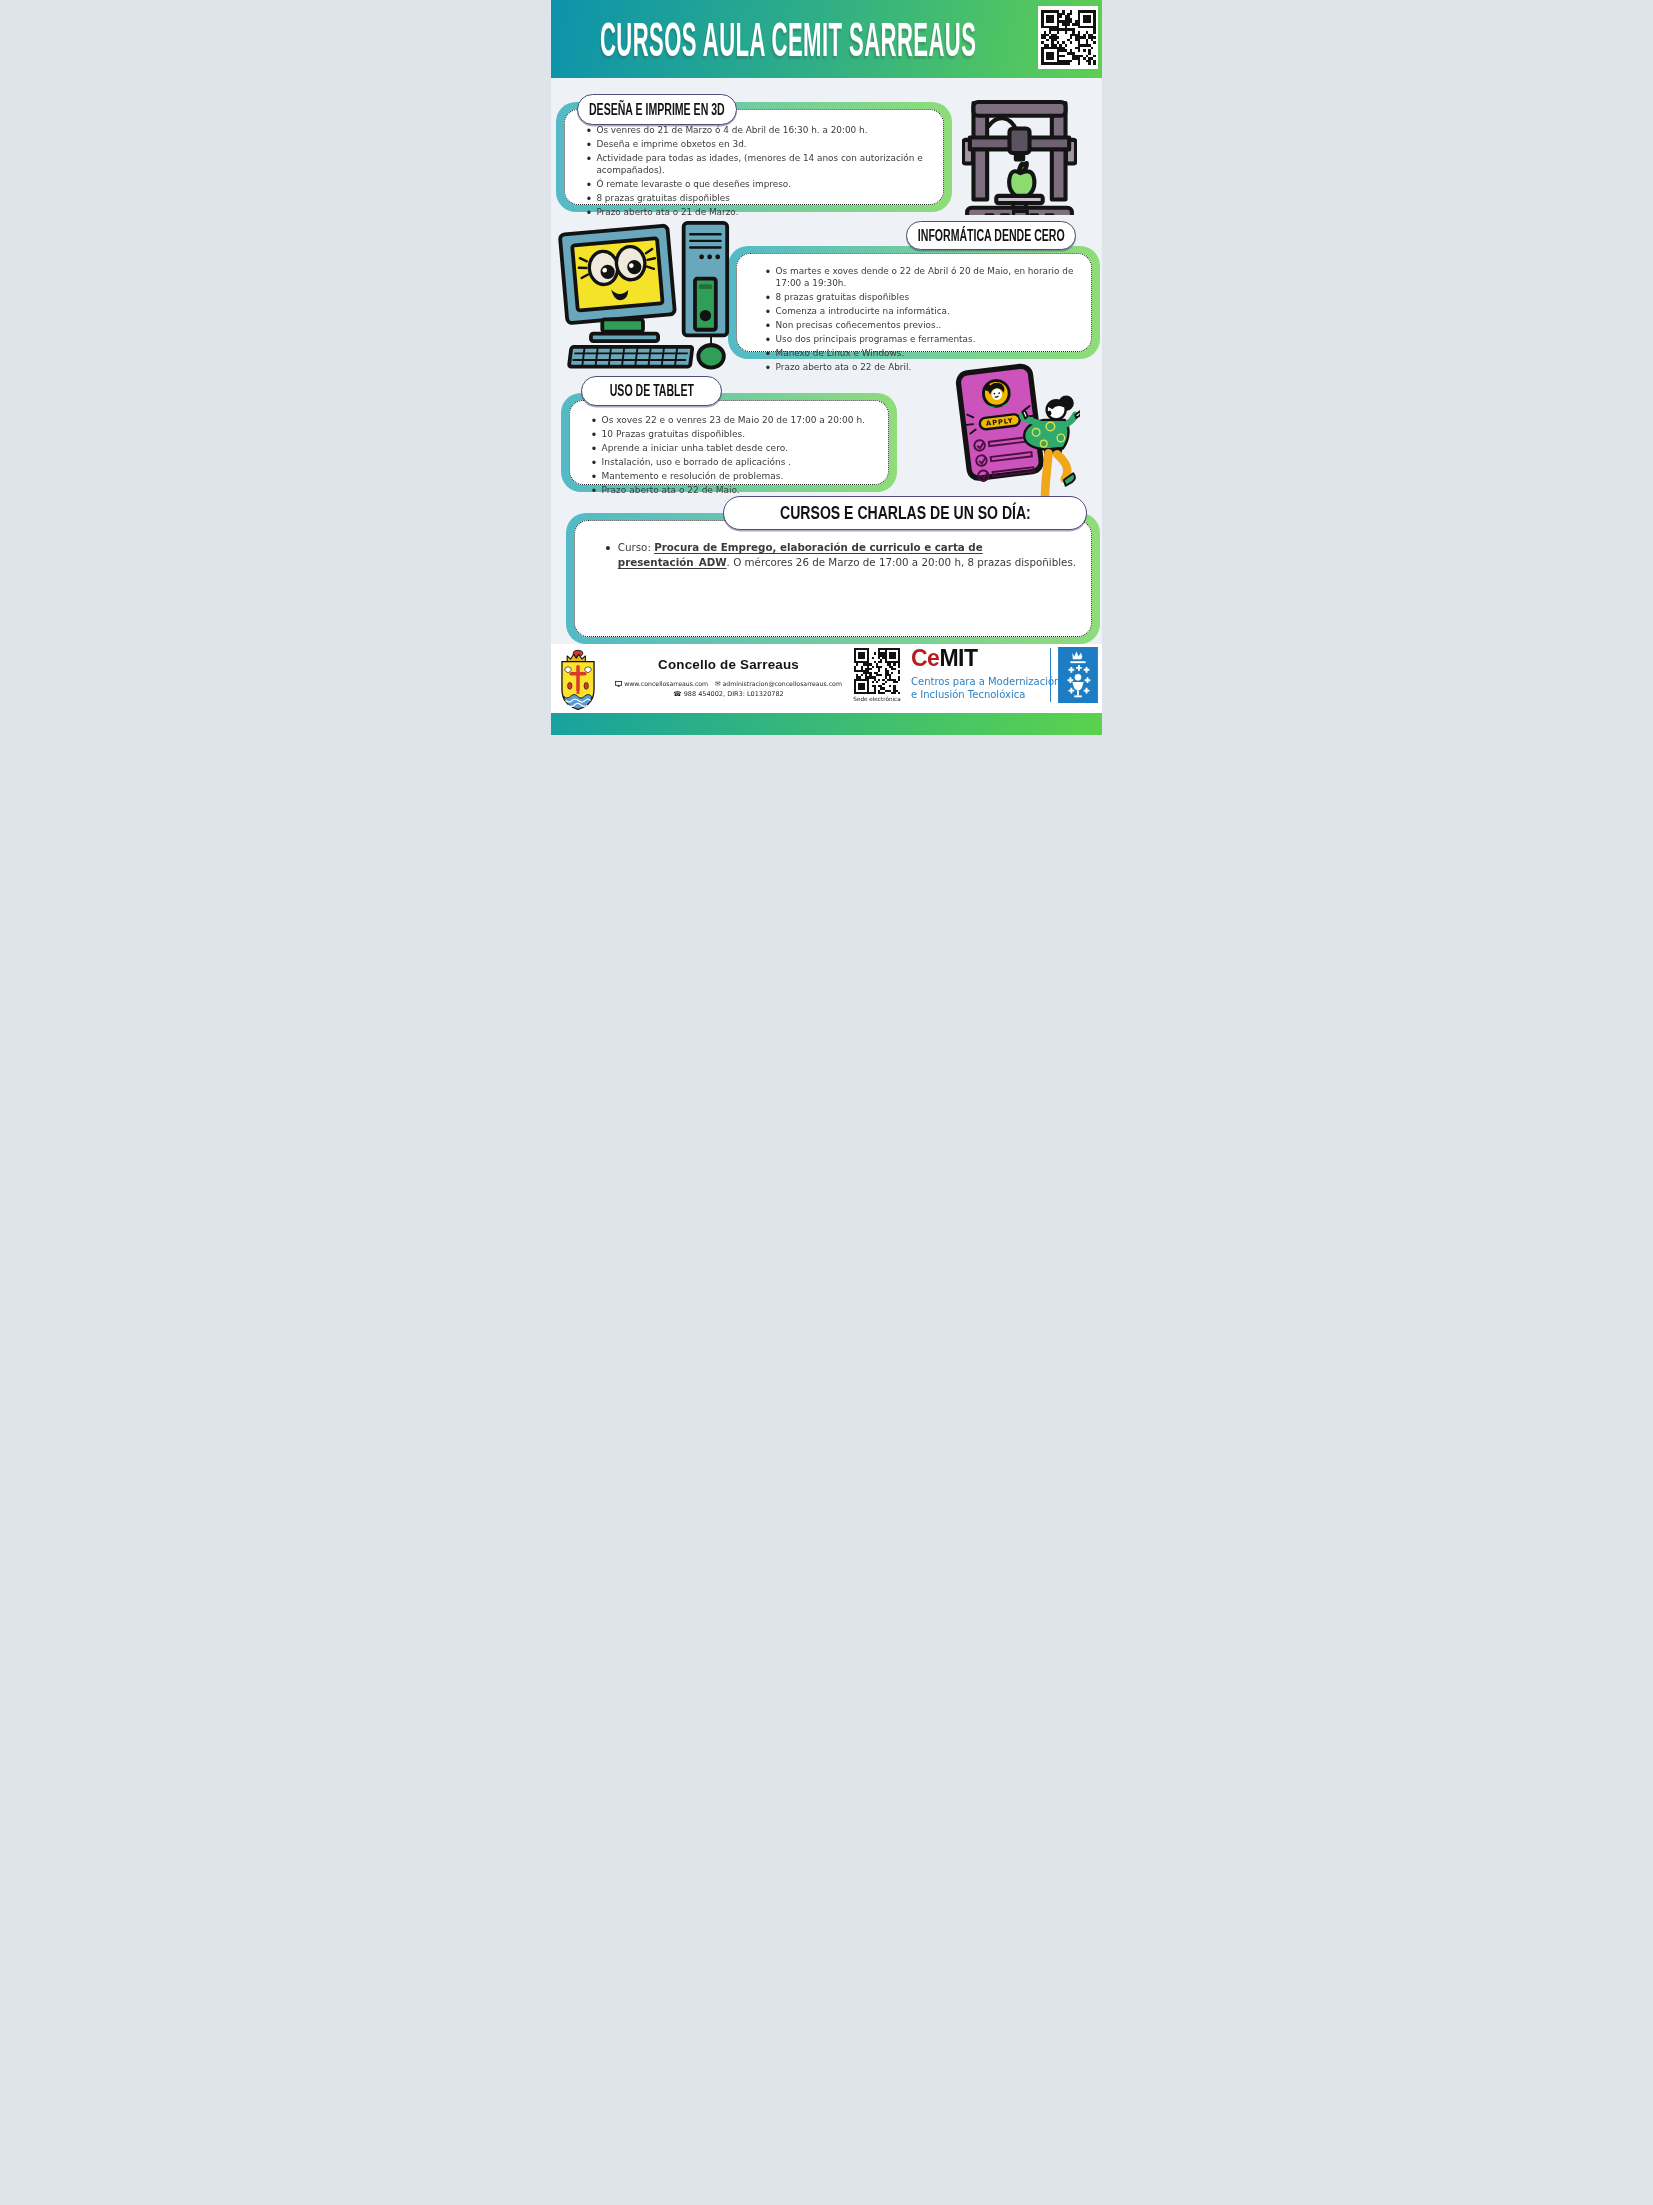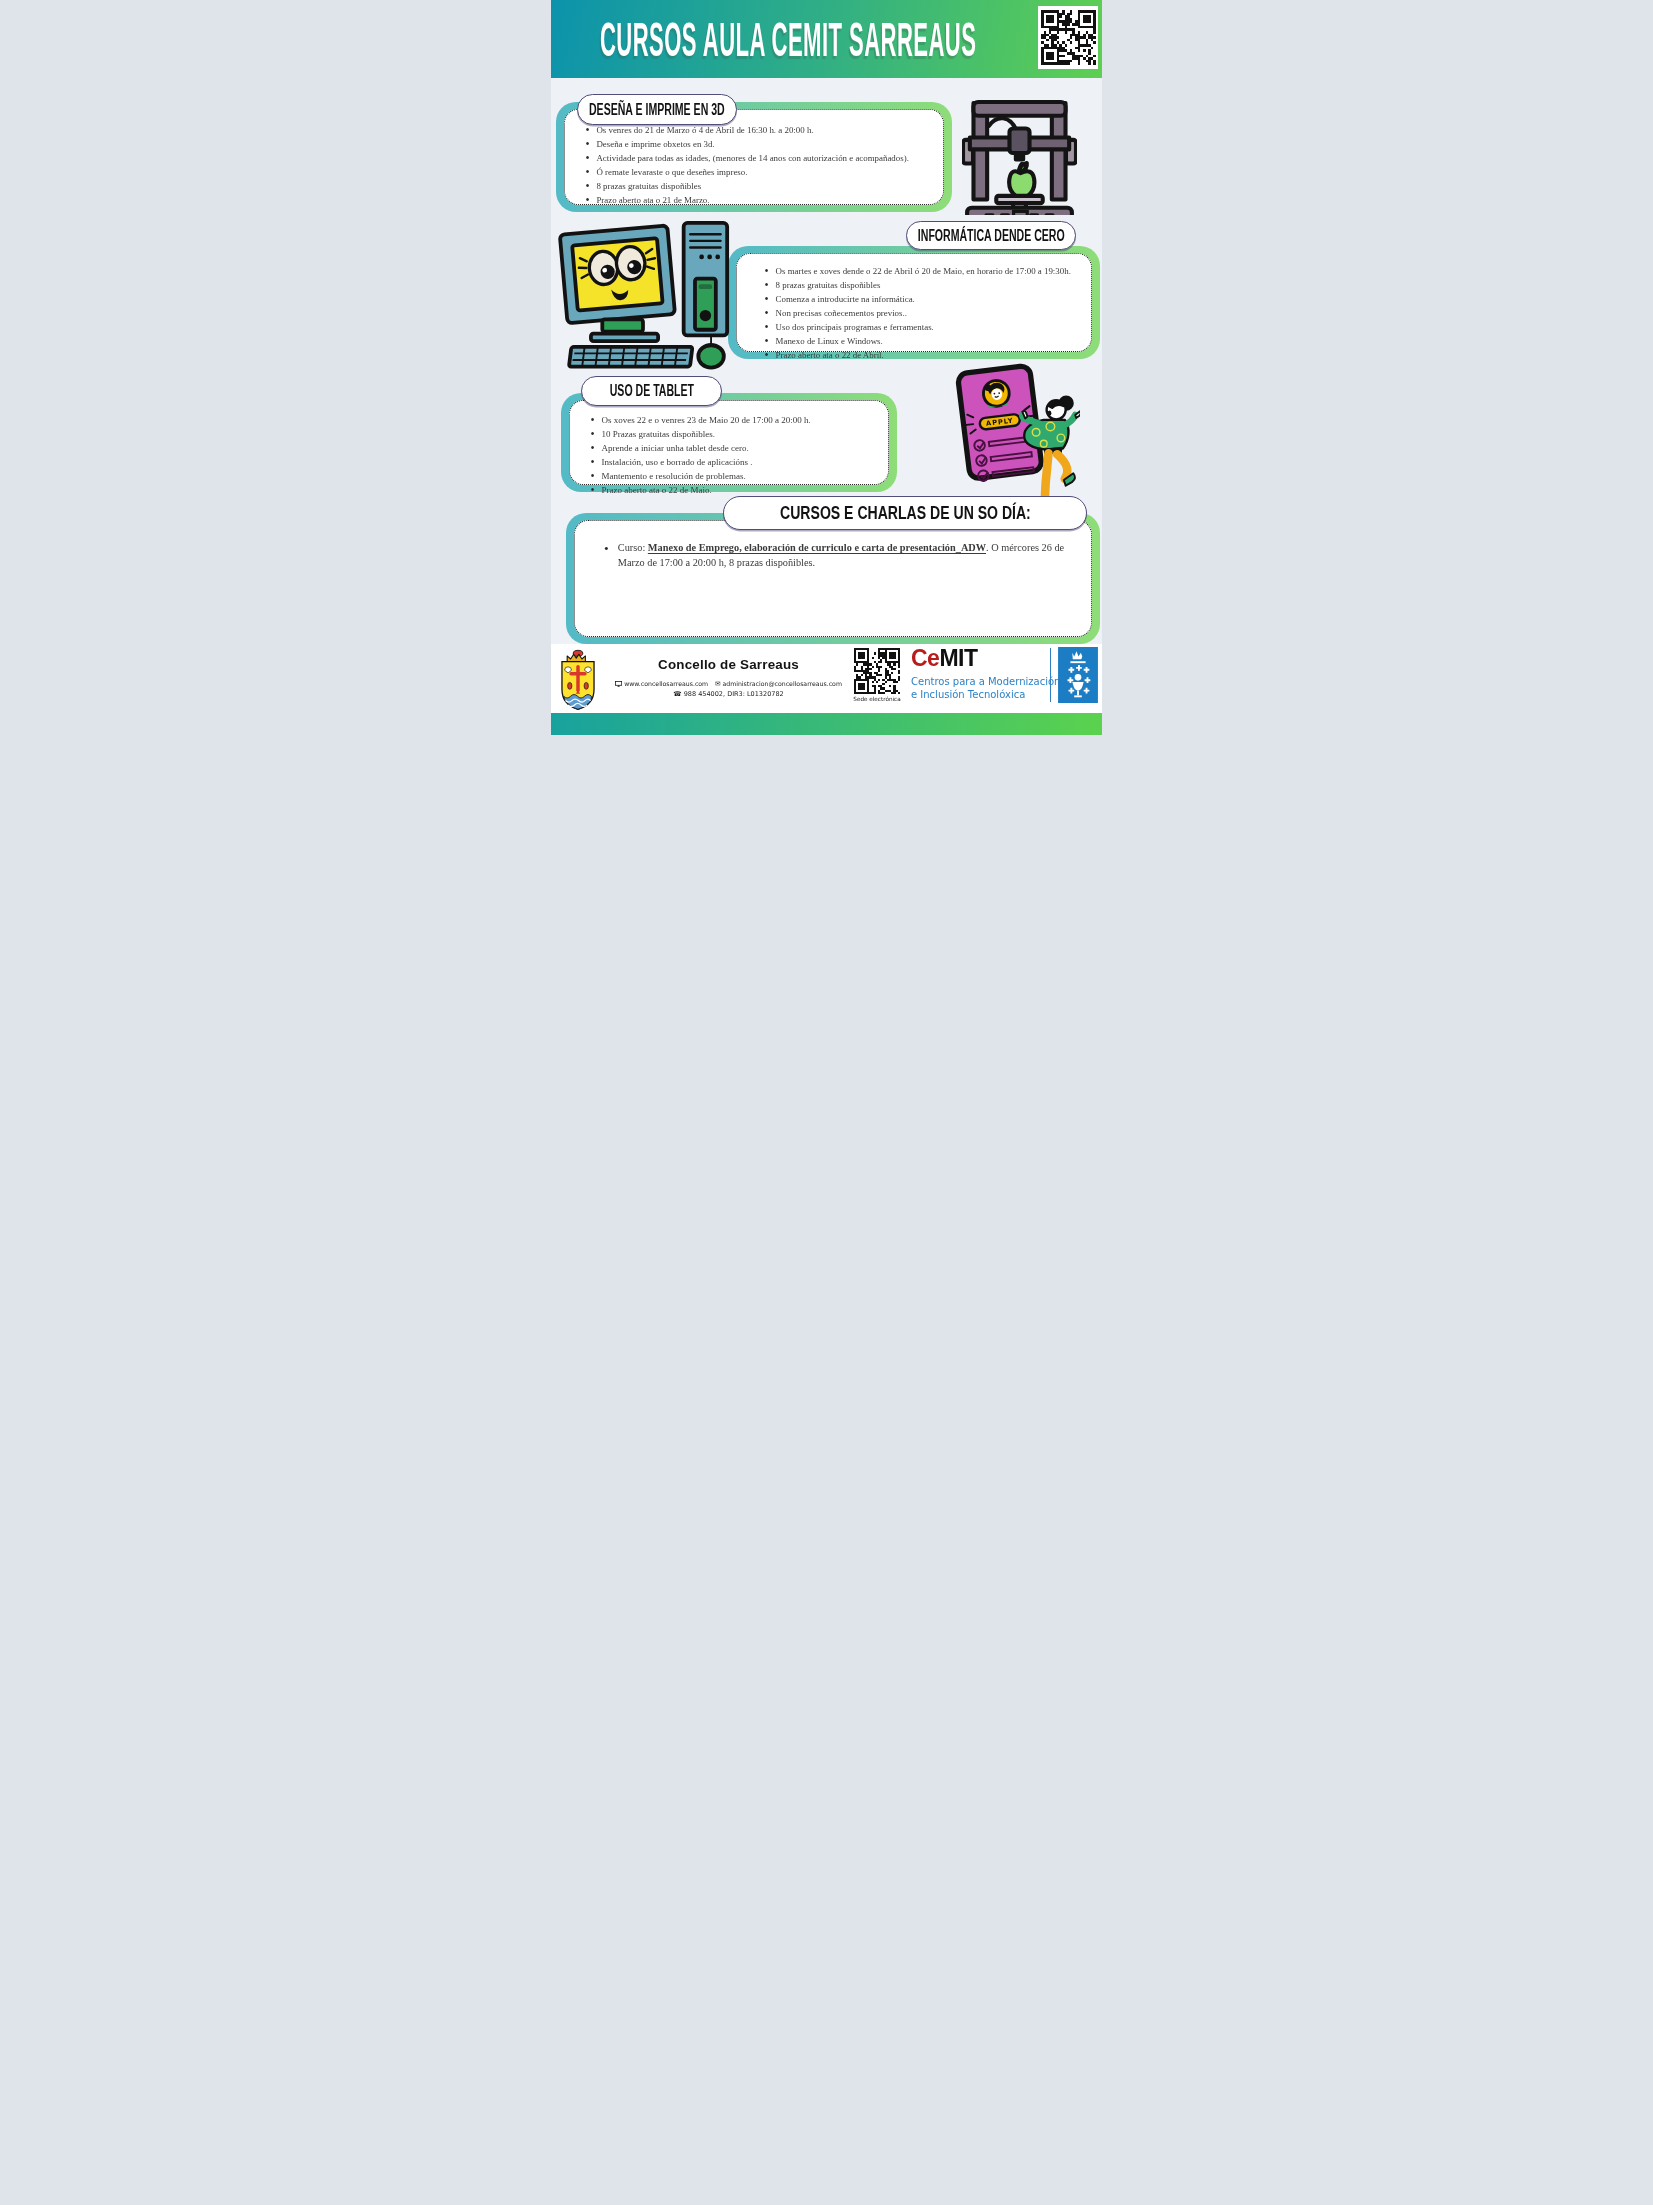--- a/index.html
+++ b/index.html
@@ -56,21 +56,21 @@
   .card4{ left:15.3px;  top:513px; width:534px; height:131px; }
   .card-inner{
     position:absolute; inset:7.2px 8.1px; background:#fff;
     border:1.2px dotted #1e1e1e; border-radius:14.4px; box-sizing:border-box;
   }
   .s1 .card-inner{ padding:12px 11.5px 3.8px 20px; }
   .s2 .card-inner{ padding:9px 8.6px 3.8px 27px; }
   .s3 .card-inner{ padding:11px 8.6px 3.8px 20px; }
   .s4 .card-inner{ padding:15.3px 13.4px 3.8px 28px; }
   ul.bullets{ list-style:none; margin:0; padding:0; font-size:8.9px; color:#3b3b3b; }
-  .bullets li{ position:relative; padding-left:11.5px; margin:1.4px 0; line-height:1.42;font-family:Liberation Serif, serif; }
+  .bullets li{ position:relative; padding-left:11.5px; margin:1.4px 0; line-height:1.42; }
   .bullets li::before{ content:"•"; position:absolute; left:0.5px; top:-0.08em; font-size:1.3em; color:#2b2b2b; }
   .s3 .bullets{ font-size:9px; }
   .s4 .bullets{ font-size:10.3px; }
   .s4 .bullets li{ margin:3.4px 0; line-height:1.5; padding-left:14.4px; }
   .emph{ font-weight:700; text-decoration:underline; text-decoration-thickness:1.2px; text-underline-offset:1.9px; }
   
   .illus{ position:absolute; }
   .illus svg{ width:100%; height:100%; display:block; }
   .printer { left:411px; top:92px;  width:115px; height:123px; }
   .computer{ left:3.8px;   top:218px;  width:175px; height:154px; }
@@ -463,21 +463,21 @@
       </g>
     </svg>
   </div>
 
   <div class="pill pill4 s4">
     <span class="cond">CURSOS E CHARLAS DE UN SO DÍA:</span>
   </div>
   <section class="card card4 s4">
     <div class="card-inner">
       <ul class="bullets">
-          <li><span>Curso: </span><span class="emph">Manexo de Emprego, elaboración de curriculo e carta de presentación_ADW</span><span>. O mércores 26 de Marzo de 17:00 a 20:00 h,  8 prazas dispoñibles.</span></li>
+          <li><span>Curso: </span><span class="emph">Procura de Emprego, elaboración de curriculo e carta de presentación_ADW</span><span>. O mércores 26 de Marzo de 17:00 a 20:00 h,  8 prazas dispoñibles.</span></li>
         </ul>
     </div>
   </section>
 
   <footer class="footer">
     <div class="shield">
       <svg viewBox="0 0 90 150">
         <ellipse cx="45" cy="17" rx="11" ry="7" fill="#d8392b" stroke="#121212" stroke-width="2"></ellipse>
         <path d="M20,36 v-13 l8,7 7,-11 6,9 6,-9 7,11 8,-7 v13 z" fill="#e8b520" stroke="#121212" stroke-width="2.5" stroke-linejoin="round"></path>
         <path d="M8,36 h74 v64 q0,36 -37,46 q-37,-10 -37,-46 z" fill="#ffe22e" stroke="#121212" stroke-width="3"></path>

